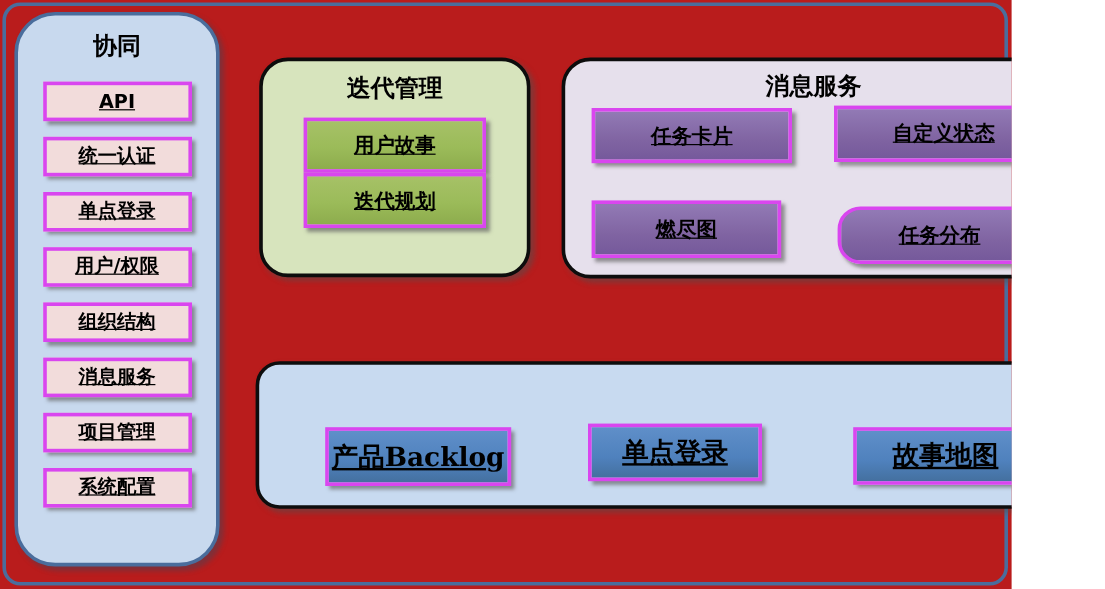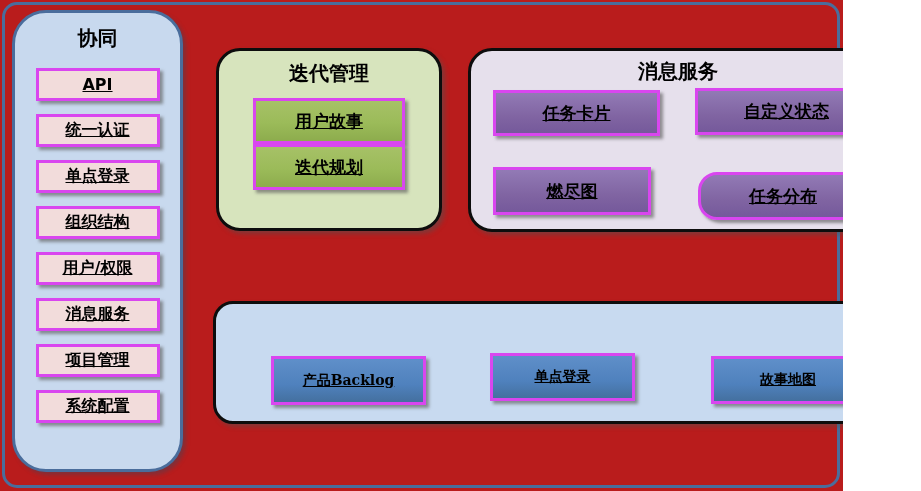--- a/index.html
+++ b/index.html
@@ -41,21 +41,21 @@
   .chip.pink{width:124px;height:33px;background:var(--pink-chip);font-size:16px;}
   .chip.green-chip{
     width:152px;height:46px;font-size:17px;
     background:linear-gradient(180deg,#a6c167 0%,var(--green-chip) 55%,#8dac4d 100%);
   }
   .chip.purple-chip{
     position:absolute;font-size:17px;
     background:linear-gradient(180deg,#927ab5 0%,var(--purple-chip) 60%,#75599b 100%);
   }
   .chip.blue-chip{
-    position:absolute;font-size:14px;
+    position:absolute;font-size:22px;
     background:linear-gradient(180deg,#5f8fc9 0%,var(--blue-chip) 60%,#44709f 100%);
   }
   
   .group{
     position:absolute;box-sizing:border-box;
     border:3px solid #0d0d0d;border-radius:24px;
     box-shadow:3px 3px 4px rgba(80,80,80,0.5);
   }
   .group-title{
     width:100%;text-align:center;font-weight:bold;font-size:20px;color:#000;
@@ -82,22 +82,22 @@
 
 <div class="canvas">
   <div class="outer-frame"></div>
 
   <aside class="sidebar">
     <div class="sidebar-title">协同</div>
     <div class="sidebar-items">
       <div class="chip pink" style="font-family:'DejaVu Sans','Liberation Sans',sans-serif;">API</div>
       <div class="chip pink">统一认证</div>
       <div class="chip pink">单点登录</div>
+      <div class="chip pink">用户/权限</div>
       <div class="chip pink">组织结构</div>
-      <div class="chip pink">用户/权限</div>
       <div class="chip pink">消息服务</div>
       <div class="chip pink">项目管理</div>
       <div class="chip pink">系统配置</div>
     </div>
   </aside>
 
   <section class="group iteration">
     <div class="group-title">迭代管理</div>
     <div class="iteration-items">
       <div class="chip green-chip">用户故事</div>

